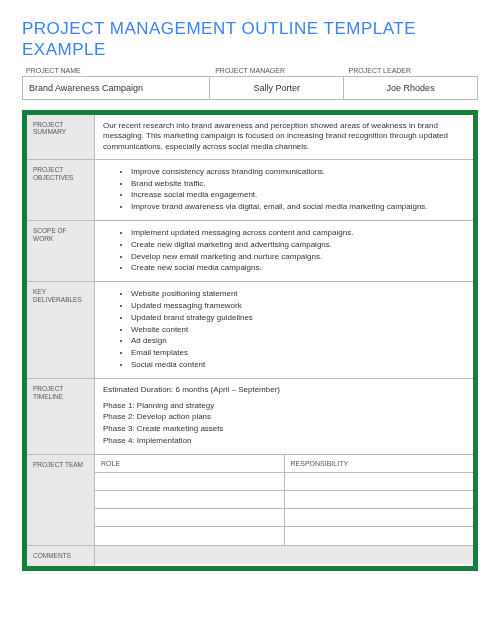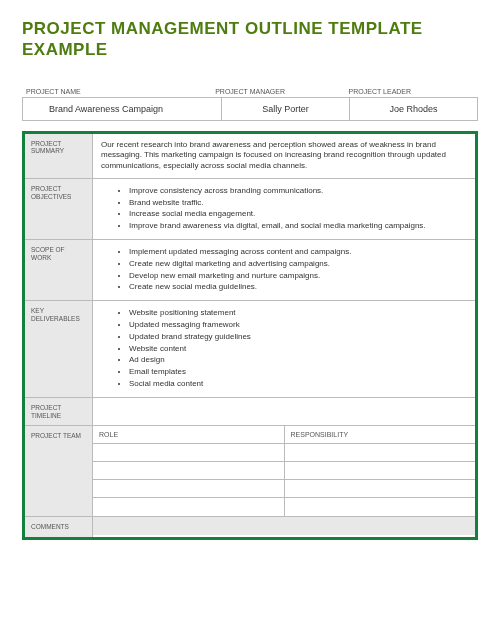--- a/index.html
+++ b/index.html
@@ -9,26 +9,26 @@
     font-family: Arial, Helvetica, sans-serif;
     background: #fff;
     width: 500px;
     height: 640px;
     overflow: hidden;
   }
   .page {
     padding: 18px 22px;
   }
   .title {
-    color: #4d7c0f;
-    font-weight: 700;
+    color: #3b82f6;
+    font-weight: 400;
     font-size: 17px;
     letter-spacing: 0.5px;
     line-height: 1.25;
-    margin-bottom: 24px;
+    margin-bottom: 3px;
   }
   .meta-wrap {
     width: 100%;
   }
   .meta-row {
     display: flex;
     width: 100%;
   }
   .meta-label {
     font-size: 7px;
@@ -44,28 +44,28 @@
     width: 100%;
     border: 1px solid #bbb;
   }
   .meta-value {
     font-size: 9px;
     color: #333;
     padding: 6px 6px;
     overflow: hidden;
   }
   .meta-value + .meta-value { border-left: 1px solid #bbb; }
-  .mv1 { flex: 1.3; margin-left: 20px; }
+  .mv1 { flex: 1.3; }
   .mv2 { flex: 0.9; text-align: center; }
   .mv3 { flex: 0.9; text-align: center; }
 
   .outline {
     margin-top: 10px;
     width: 100%;
-    border: 3px solid #15803d;
+    border: 5px solid #15803d;
     font-size: 8px;
     color: #333;
   }
   .row {
     display: flex;
     width: 100%;
     border-top: 1px solid #bbb;
   }
   .row:first-child { border-top: none; }
   .label-cell {
@@ -145,21 +145,21 @@
       </div>
     </div>
 
     <div class="row">
       <div class="label-cell">SCOPE OF WORK</div>
       <div class="content-cell">
         <ul>
           <li>Implement updated messaging across content and campaigns.</li>
           <li>Create new digital marketing and advertising campaigns.</li>
           <li>Develop new email marketing and nurture campaigns.</li>
-          <li>Create new social media guidelines.</li>
+          <li>Create new social media campaigns.</li>
         </ul>
       </div>
     </div>
 
     <div class="row">
       <div class="label-cell">KEY DELIVERABLES</div>
       <div class="content-cell">
         <ul>
           <li>Website positioning statement</li>
           <li>Updated messaging framework</li>
@@ -167,20 +167,27 @@
           <li>Website content</li>
           <li>Ad design</li>
           <li>Email templates</li>
           <li>Social media content</li>
         </ul>
       </div>
     </div>
 
     <div class="row">
       <div class="label-cell">PROJECT TIMELINE</div>
+      <div class="content-cell">
+        <div style="margin-bottom:5px;">Estimated Duration: 6 months (April – September)</div>
+        <div class="phase-line">Phase 1:  Planning and strategy</div>
+        <div class="phase-line">Phase 2:  Develop action plans</div>
+        <div class="phase-line">Phase 3:  Create marketing assets</div>
+        <div class="phase-line">Phase 4:  Implementation</div>
+      </div>
     </div>
 
     <div class="row">
       <div class="label-cell">PROJECT TEAM</div>
       <div class="team-block">
         <div class="team-header">
           <div class="th">ROLE</div>
           <div class="th">RESPONSIBILITY</div>
         </div>
         <div class="team-row">

